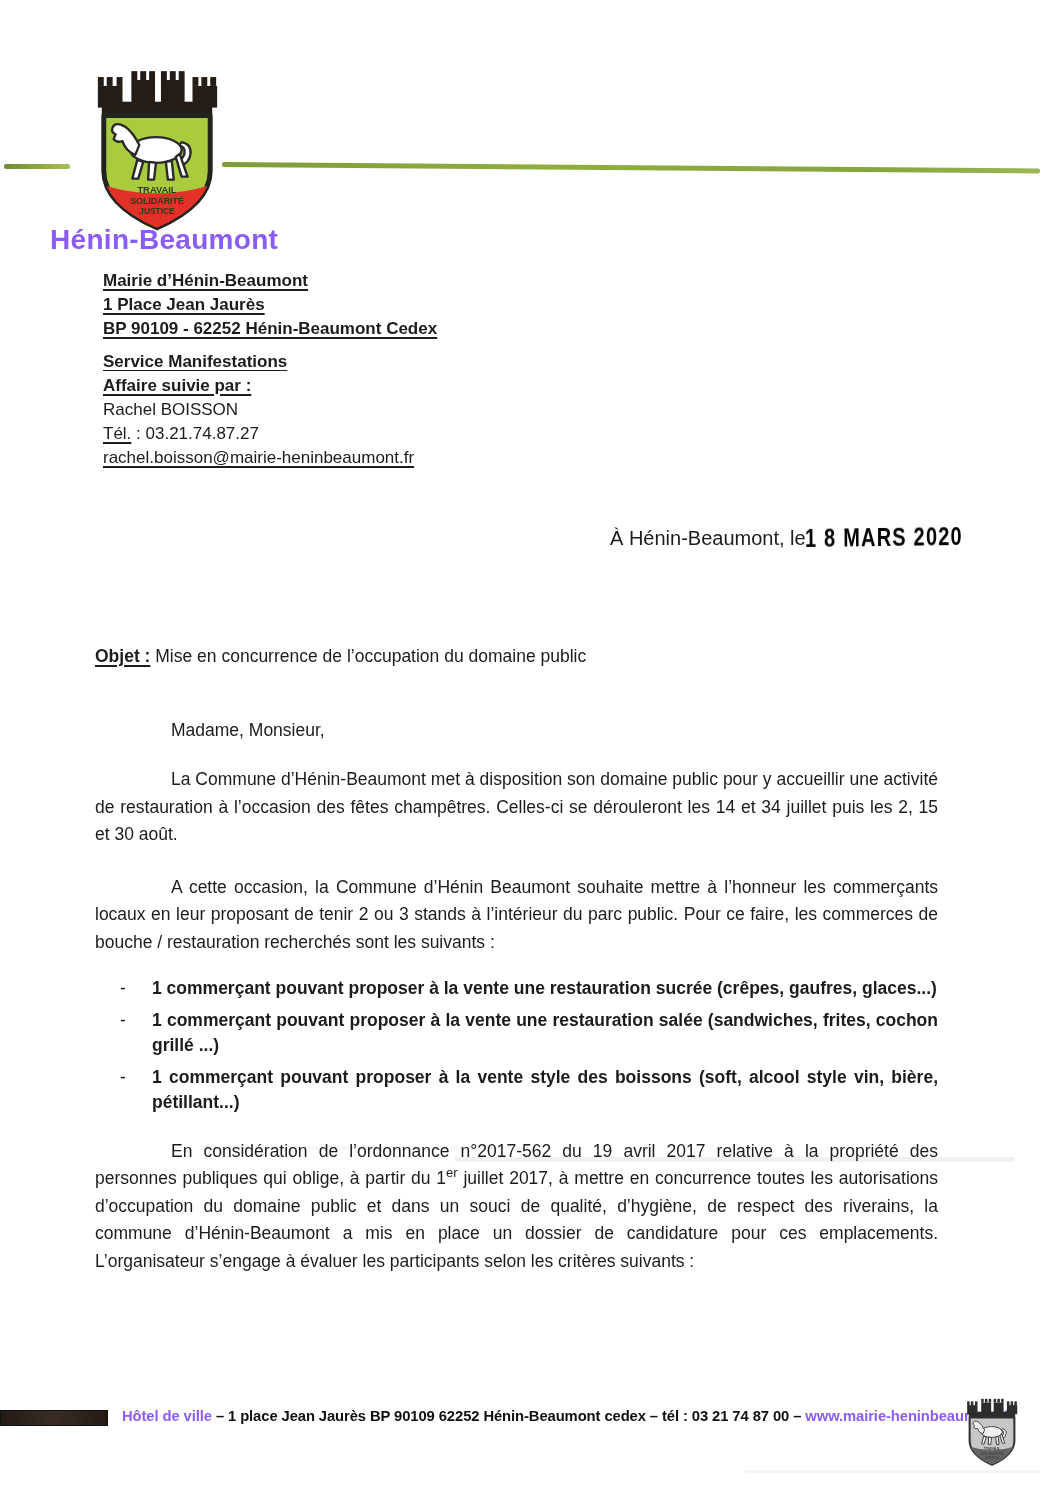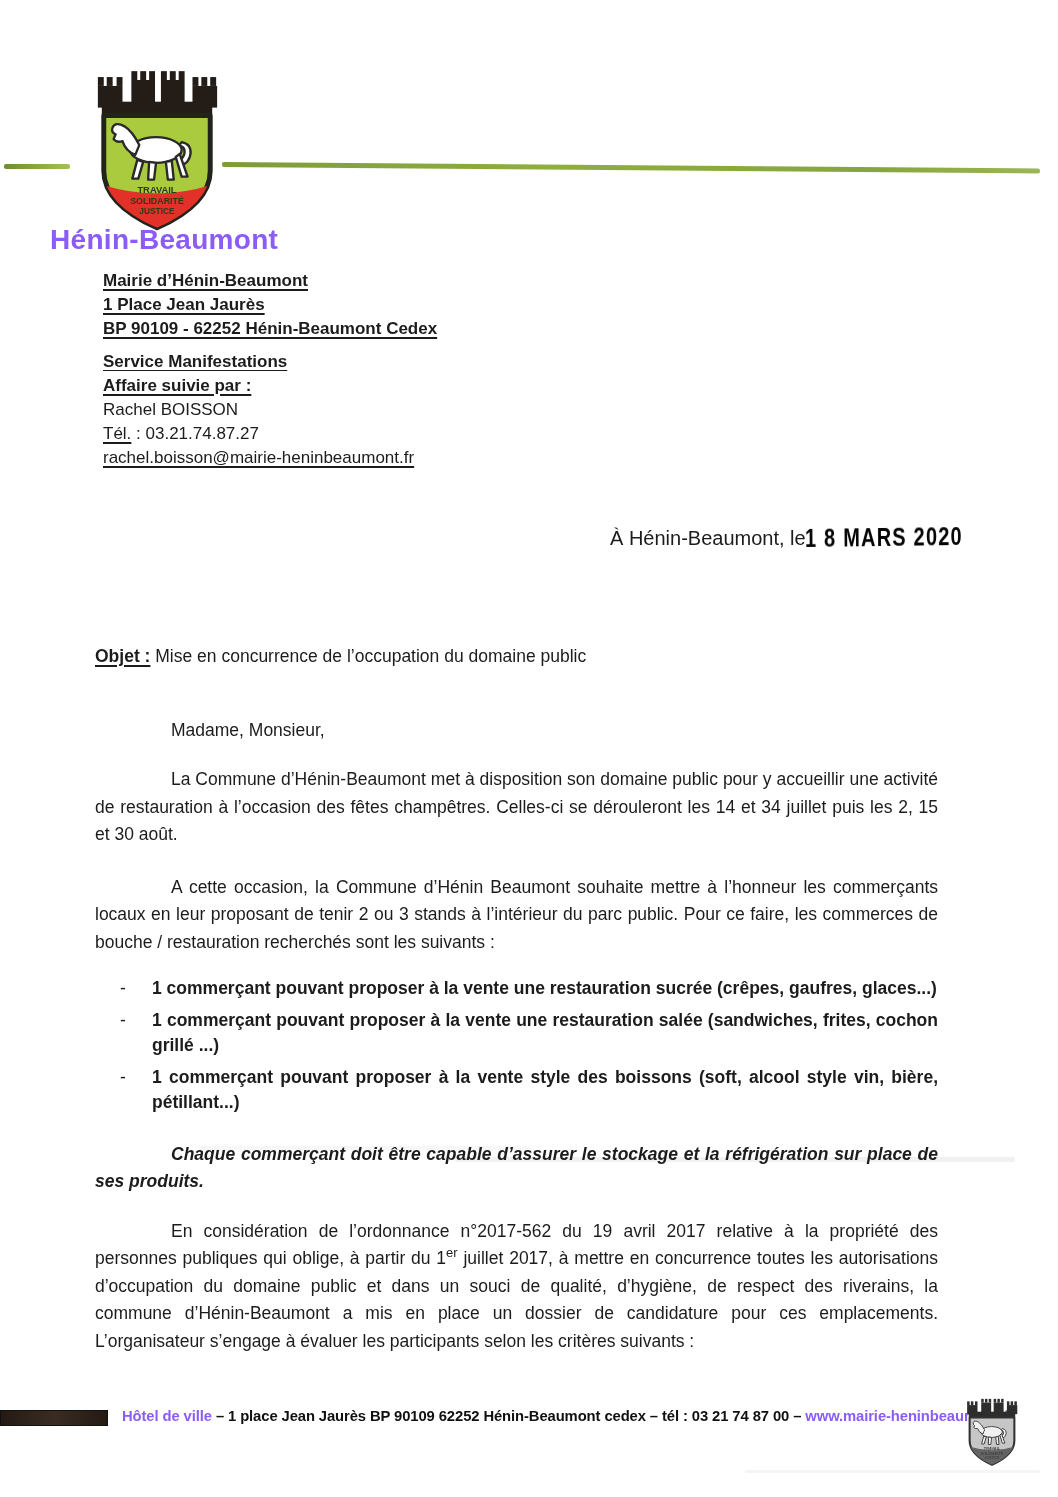--- a/index.html
+++ b/index.html
@@ -160,21 +160,20 @@
     <p class="para">La Commune d’Hénin-Beaumont met à disposition son domaine public pour y accueillir une activité de restauration à l’occasion des fêtes champêtres. Celles-ci se dérouleront les 14 et 34 juillet puis les 2, 15 et 30 août.</p>
 
     <p class="para tight">A cette occasion, la Commune d’Hénin Beaumont souhaite mettre à l’honneur les commerçants locaux en leur proposant de tenir 2 ou 3 stands à l’intérieur du parc public. Pour ce faire, les commerces de bouche / restauration recherchés sont les suivants :</p>
 
     <ul class="blist">
       <li><span class="marker">-</span><span>1 commerçant pouvant proposer à la vente une restauration sucrée (crêpes, gaufres, glaces...)</span></li>
       <li><span class="marker">-</span><span>1 commerçant pouvant proposer à la vente une restauration salée (sandwiches, frites, cochon grillé ...)</span></li>
       <li><span class="marker">-</span><span>1 commerçant pouvant proposer à la vente style des boissons (soft, alcool style vin, bière, pétillant...)</span></li>
     </ul>
 
-    <p class="note">Chaque commerçant doit être capable d’assurer le stockage et la réfrigération sur place de ses produits.</p>
 
     <p class="para"><span>En considération de l’ordonnance n°2017-562 du 19 avril 2017 relative à la propriété des personnes publiques qui oblige, à partir du 1</span><sup>er</sup><span> juillet 2017, à mettre en concurrence toutes les autorisations d’occupation du domaine public et dans un souci de qualité, d’hygiène, de respect des riverains, la commune d’Hénin-Beaumont a mis en place un dossier de candidature pour ces emplacements. L’organisateur s’engage à évaluer les participants selon les critères suivants :</span></p>
   </div>
 
   <div class="artifact" style="left:455px;top:1157px;width:560px;height:5px;"></div>
   <div class="artifact" style="left:200px;top:1146px;width:330px;height:4px;opacity:.6;"></div>
   <div class="artifact" style="left:745px;top:1470px;width:295px;height:3px;opacity:.7;"></div>
 
   <div class="footer-bar"></div>
   <div class="footer-text"><span class="xb">Hôtel de ville</span><span> – </span><span>1 place Jean Jaurès BP 90109 62252 Hénin-Beaumont cedex</span><span> – tél : </span><span>03 21 74 87 00</span><span> – </span><span class="xb">www.mairie-heninbeaumont.fr</span></div>

